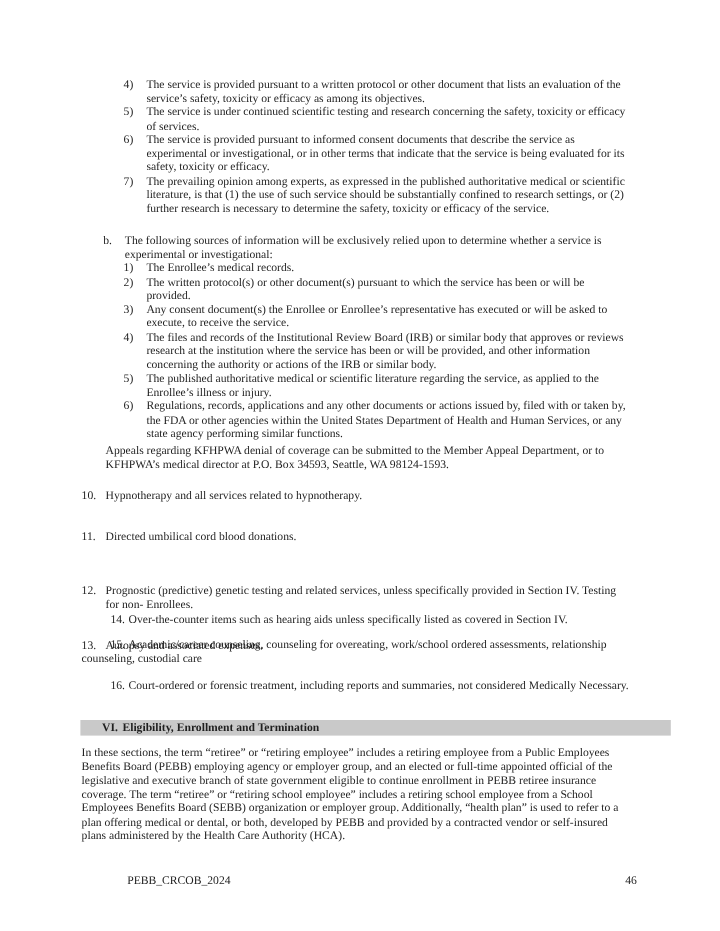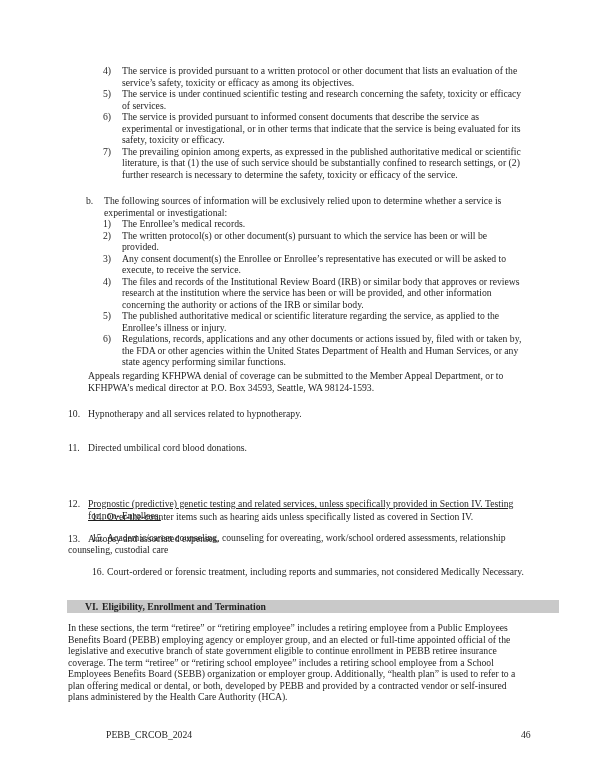--- a/index.html
+++ b/index.html
@@ -87,21 +87,21 @@
 
   <div class="abs pre" style="left:88px; top:370px; width:455px;">Appeals regarding KFHPWA denial of coverage can be submitted to the Member Appeal Department, or to
 KFHPWA’s medical director at P.O. Box 34593, Seattle, WA 98124-1593.</div>
 
   <div class="abs hang" style="left:68px; top:408px; width:478px; padding-left:20px;">
     <span class="marker">10.</span><span class="pre">Hypnotherapy and all services related to hypnotherapy.</span>
   </div>
   <div class="abs hang" style="left:68px; top:430px; width:478px; padding-left:20px;">
     <span class="marker">11.</span><span class="pre">Directed umbilical cord blood donations.</span>
   </div>
-  <div class="abs hang" style="left:68px; top:475px; width:478px; padding-left:20px;text-decoration:underline;">
+  <div class="abs hang" style="left:68px; top:464px; width:478px; padding-left:20px;">
     <span class="marker">12.</span><span class="pre">Prognostic (predictive) genetic testing and related services, unless specifically provided in Section IV. Testing
 for non- Enrollees.</span>
   </div>
   <div class="abs hang" style="left:68px; top:487px; width:478px; padding-left:20px;">
     <span class="marker">13.</span><span class="pre">Autopsy and associated expenses.</span>
   </div>
 
   <div class="abs" style="left:68px; top:511px; width:478px;">
     <span class="inline-num">14.</span><span class="pre">Over-the-counter items such as hearing aids unless specifically listed as covered in Section IV.</span>
   </div>

